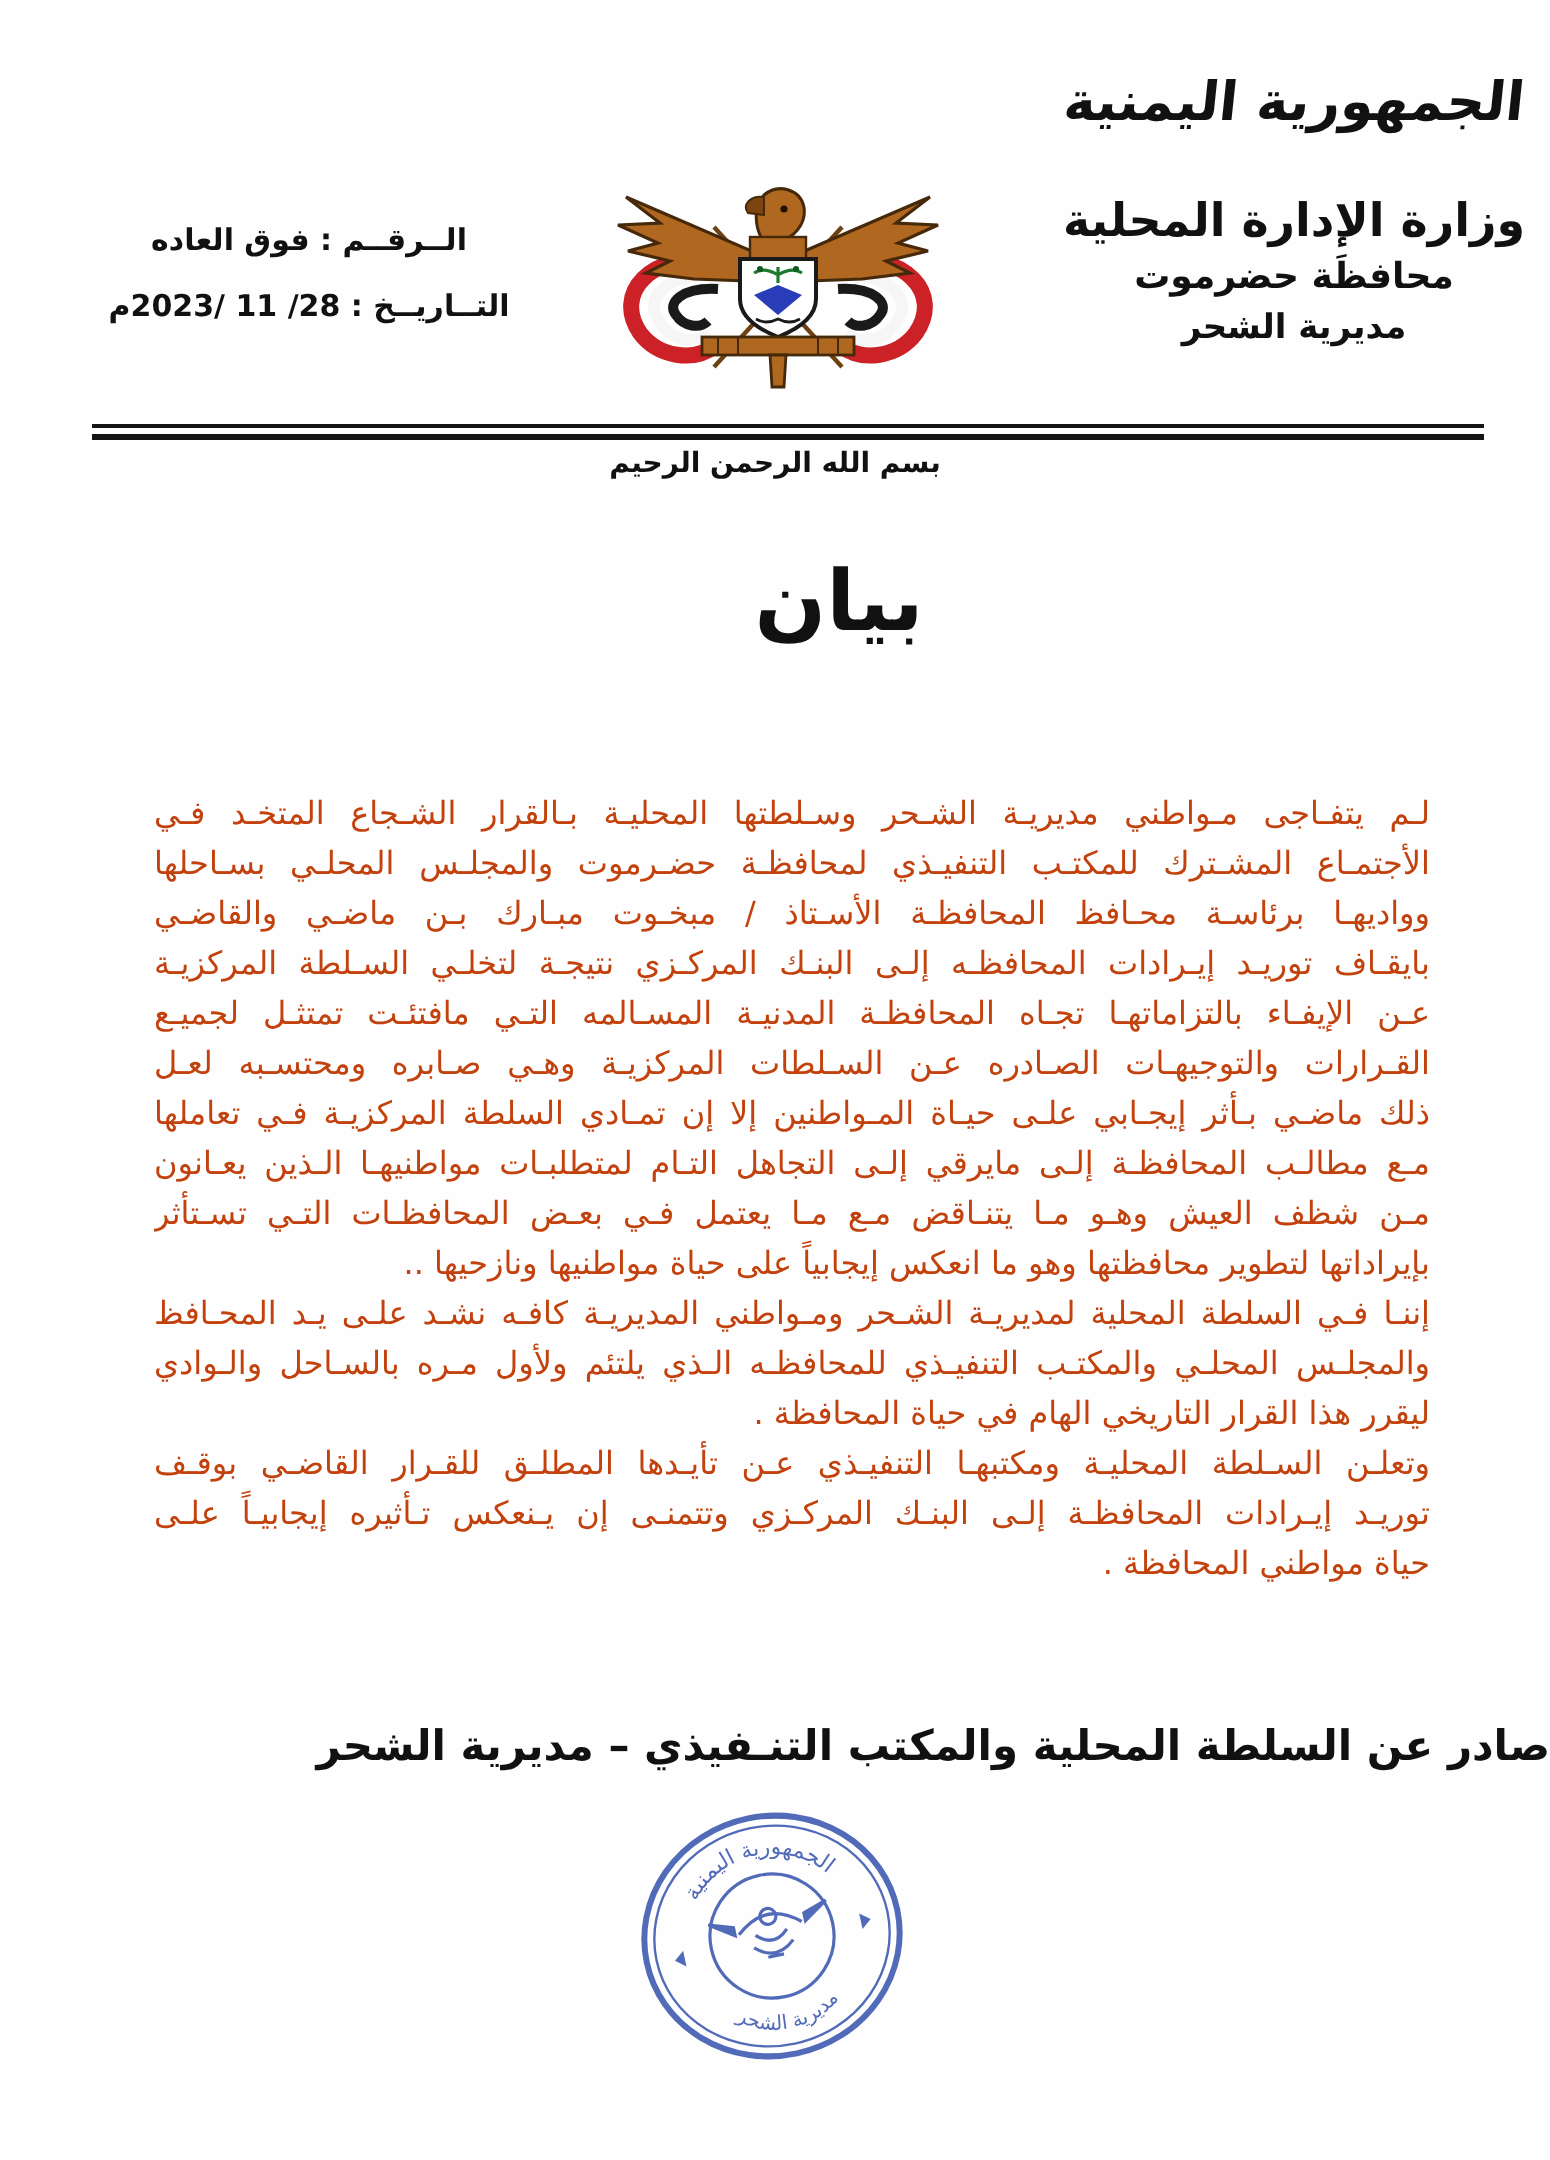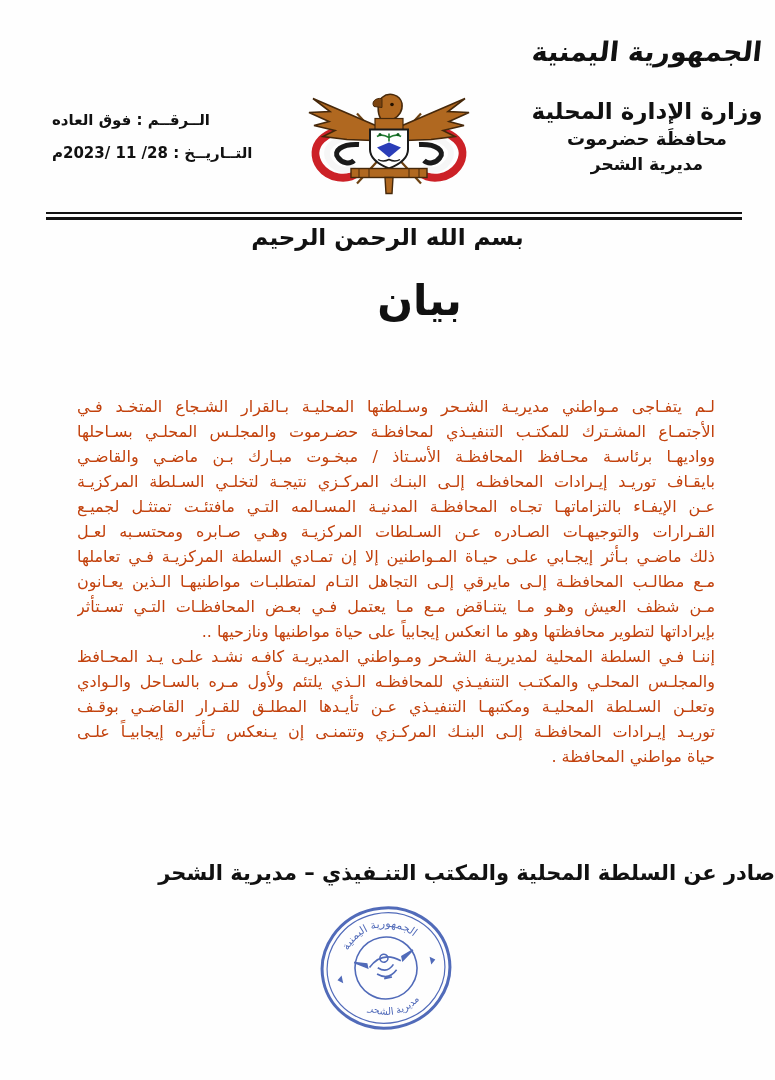--- a/index.html
+++ b/index.html
@@ -7,29 +7,29 @@
     position:relative;width:775px;height:1080px;margin:0 auto;
     background:#fefefe;overflow:hidden;
     font-family:"DejaVu Sans", sans-serif;color:#111;direction:rtl;
   }
   
   .hdr-right{position:absolute;top:26px;right:8px;width:240px;text-align:center;}
   .country-callig{font-size:27px;font-weight:bold;transform:skewX(-6deg);letter-spacing:-1px;line-height:52px;}
   .ministry{font-size:23px;font-weight:bold;line-height:30px;margin-top:18px;}
   .governorate{font-size:18px;font-weight:bold;line-height:26px;}
   .district{font-size:17px;font-weight:600;line-height:25px;}
-  .hdr-left{position:absolute;top:110px;left:52px;width:205px;text-align:left;font-size:15px;font-weight:bold;}
+  .hdr-left{position:absolute;top:110px;left:52px;width:205px;text-align:center;font-size:15px;font-weight:bold;}
   .hdr-left .row{display:block;line-height:20px;margin-bottom:13px;white-space:nowrap;}
   .emblem{position:absolute;top:84px;left:299px;width:180px;height:118px;}
   
   .rule{position:absolute;top:212px;left:46px;width:696px;}
   .rule .r1{height:2px;background:#141414;}
   .rule .r2{height:3px;background:#141414;margin-top:3px;}
   
-  .basmala{position:absolute;top:224px;left:0;width:100%;text-align:center;font-size:23px;font-weight:bold;}
+  .basmala{position:absolute;top:224px;left:0;width:100%;text-align:center;font-size:14px;font-weight:bold;}
   .doc-title{position:absolute;top:276px;left:0;width:100%;text-align:center;font-size:42px;font-weight:bold;letter-spacing:1px;padding-left:32px;}
   
   .body-text{position:absolute;top:394px;right:60px;left:77px;font-size:16px;color:#c2410c;}
   .body-line{direction:rtl;line-height:25px;height:25px;white-space:nowrap;overflow:hidden;
              text-align:justify;text-align-last:justify;}
   .body-line.last{text-align:right;text-align-last:right;}
   
   .issued-line{position:absolute;top:861px;left:0;width:100%;text-align:right;
                font-size:21px;font-weight:bold;letter-spacing:0;}
   
@@ -105,20 +105,21 @@
       <div class="body-line" dir="rtl">وواديهـا برئاسـة محـافظ المحافظـة الأسـتاذ / مبخـوت مبـارك بـن ماضـي والقاضـي</div>
       <div class="body-line" dir="rtl">بايقـاف توريـد إيـرادات المحافظـه إلـى البنـك المركـزي نتيجـة لتخلـي السـلطة المركزيـة</div>
       <div class="body-line" dir="rtl">عـن الإيفـاء بالتزاماتهـا تجـاه المحافظـة المدنيـة المسـالمه التـي مافتئـت تمتثـل لجميـع</div>
       <div class="body-line" dir="rtl">القـرارات والتوجيهـات الصـادره عـن السـلطات المركزيـة وهـي صـابره ومحتسـبه لعـل</div>
       <div class="body-line" dir="rtl">ذلك ماضـي بـأثر إيجـابي علـى حيـاة المـواطنين إلا إن تمـادي السلطة المركزيـة فـي تعاملها</div>
       <div class="body-line" dir="rtl">مـع مطالـب المحافظـة إلـى مايرقي إلـى التجاهل التـام لمتطلبـات مواطنيهـا الـذين يعـانون</div>
       <div class="body-line" dir="rtl">مـن شظف العيش وهـو مـا يتنـاقض مـع مـا يعتمل فـي بعـض المحافظـات التـي تسـتأثر</div>
       <div class="body-line last" dir="rtl">بإيراداتها لتطوير محافظتها وهو ما انعكس إيجابياً على حياة مواطنيها ونازحيها ..</div>
       <div class="body-line" dir="rtl">إننـا فـي السلطة المحلية لمديريـة الشـحر ومـواطني المديريـة كافـه نشـد علـى يـد المحـافظ</div>
       <div class="body-line" dir="rtl">والمجلـس المحلـي والمكتـب التنفيـذي للمحافظـه الـذي يلتئم ولأول مـره بالسـاحل والـوادي</div>
+      <div class="body-line last" dir="rtl">ليقرر هذا القرار التاريخي الهام في حياة المحافظة .</div>
       <div class="body-line" dir="rtl">وتعلـن السـلطة المحليـة ومكتبهـا التنفيـذي عـن تأيـدها المطلـق للقـرار القاضـي بوقـف</div>
       <div class="body-line" dir="rtl">توريـد إيـرادات المحافظـة إلـى البنـك المركـزي وتتمنـى إن يـنعكس تـأثيره إيجابيـاً علـى</div>
       <div class="body-line last" dir="rtl">حياة مواطني المحافظة .</div>
     </div>
 
   <div class="issued-line">صادر عن السلطة المحلية والمكتب التنـفيذي – مديرية الشحر</div>
 
   <svg class="stamp" viewBox="0 0 180 150">
     <g transform="rotate(-12 88 70)" stroke="#3a57b0" fill="none">
       <ellipse cx="88" cy="70" rx="64" ry="60" stroke-width="3"></ellipse>

